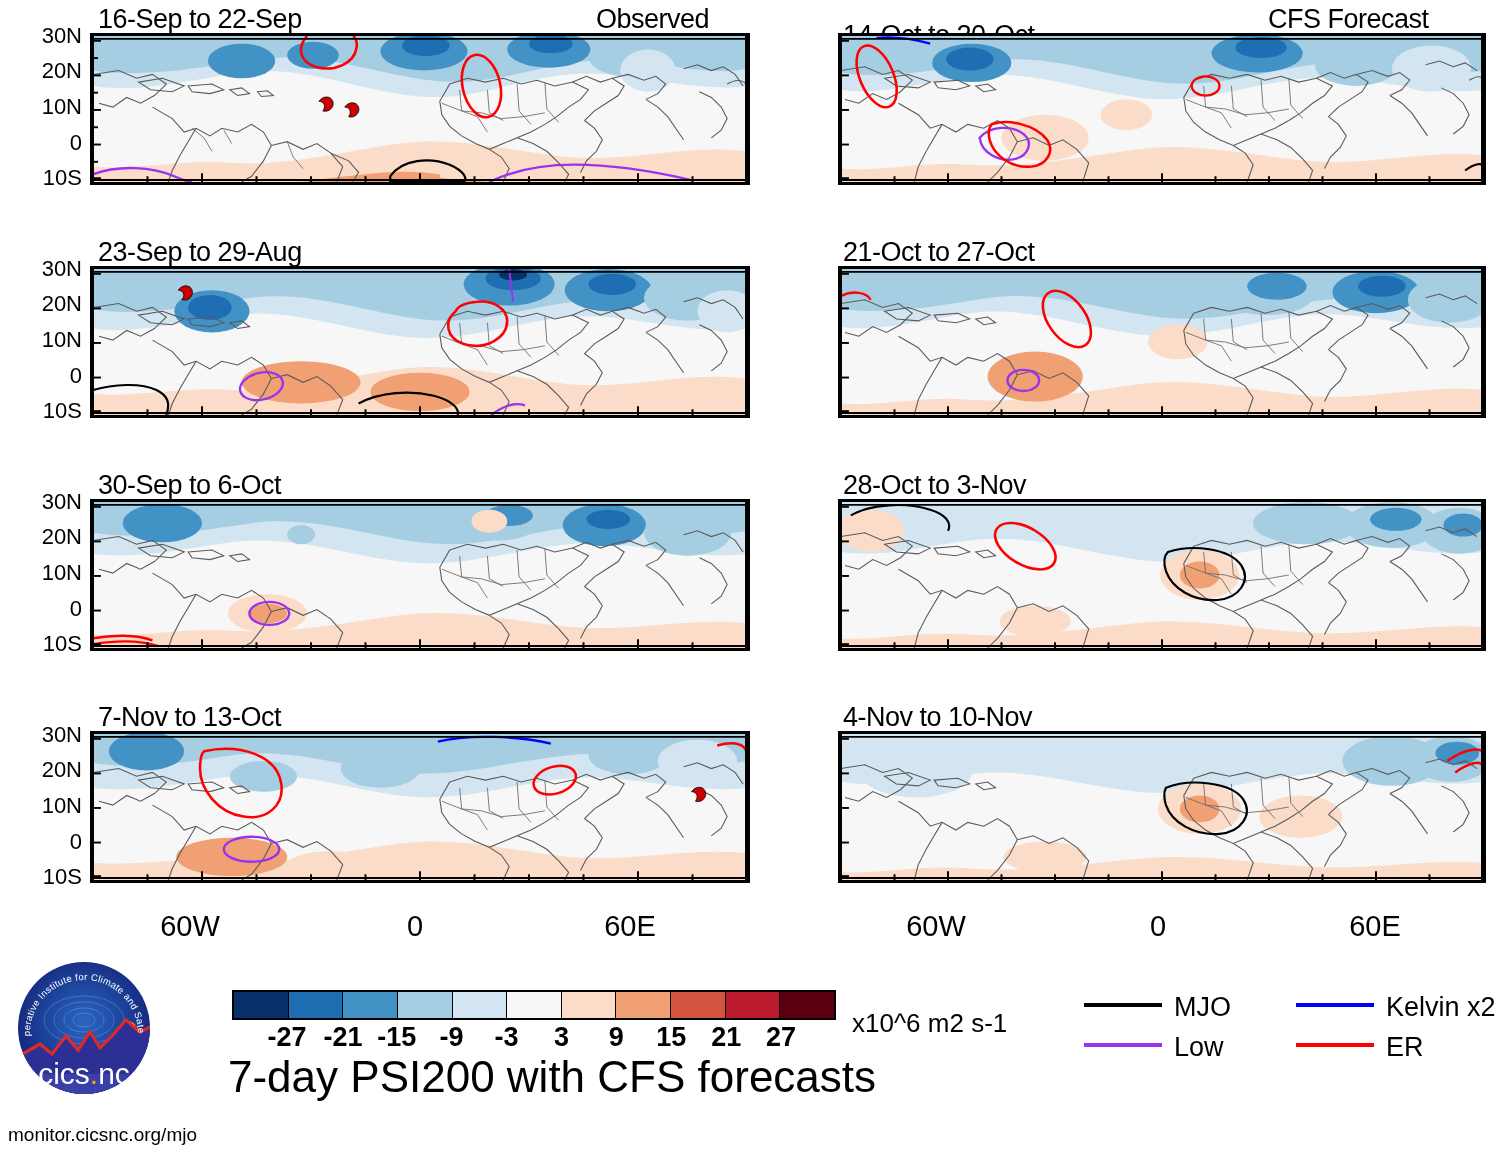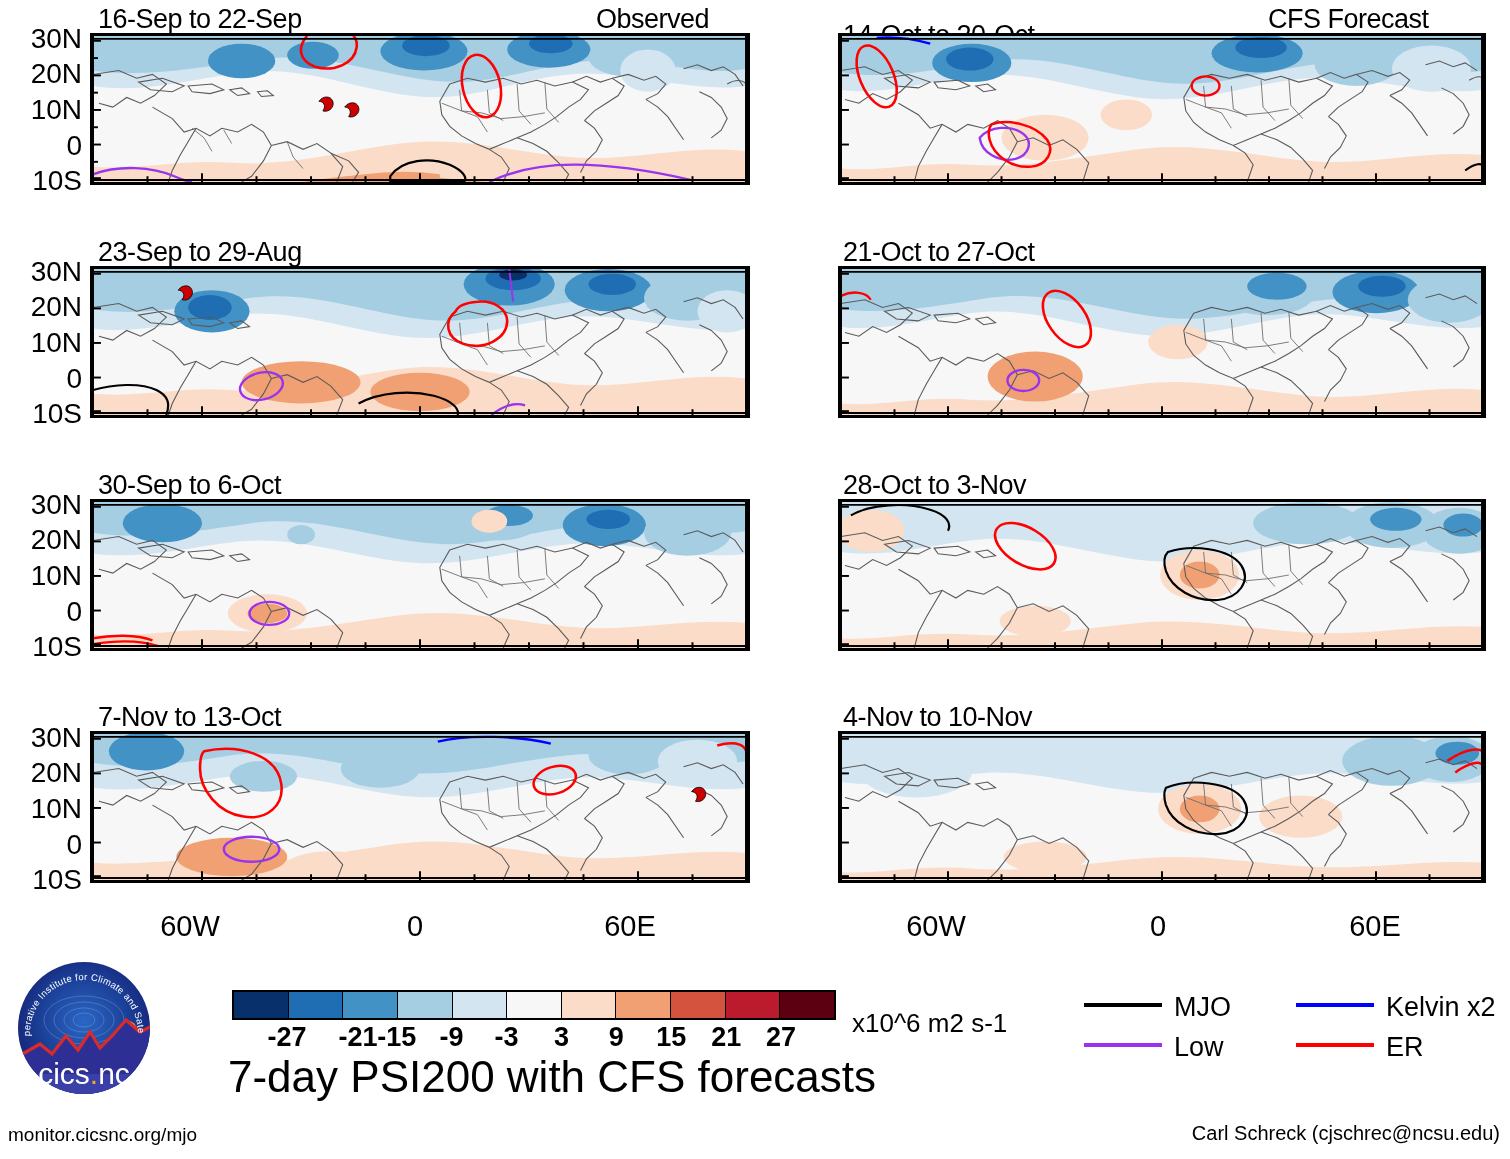--- a/index.html
+++ b/index.html
@@ -33,21 +33,21 @@
     border:3px solid #000;
     box-sizing:border-box;
     overflow:hidden;
     background:#f7f7f7;
   }
   .map-svg{position:absolute;left:0;top:0;width:100%;height:100%;display:block;}
 
   
   .ylab{
     position:absolute;
-    font-size:28px;
+    font-size:22px;
     color:#000;
     text-align:right;
     white-space:nowrap;
   }
   .xlab{
     position:absolute;
     font-size:29px;
     color:#000;
     white-space:nowrap;
     text-align:center;
@@ -860,21 +860,21 @@
         <div class="cbar-cell" style="background: rgb(211, 229, 240);"></div>
         <div class="cbar-cell" style="background: rgb(247, 247, 247);"></div>
         <div class="cbar-cell" style="background: rgb(251, 220, 200);"></div>
         <div class="cbar-cell" style="background: rgb(240, 160, 114);"></div>
         <div class="cbar-cell" style="background: rgb(212, 83, 63);"></div>
         <div class="cbar-cell" style="background: rgb(187, 27, 44);"></div>
         <div class="cbar-cell" style="background: rgb(92, 0, 17);"></div>
       </div>
     <div class="cbar-ticks" id="cbar-ticks" style="left:0px;top:1022px;">
         <div class="cbar-tick" style="left: 286.909px;">-27</div>
-        <div class="cbar-tick" style="left: 358px;">-21</div>
+        <div class="cbar-tick" style="left: 343px;">-21</div>
         <div class="cbar-tick" style="left: 396.727px;">-15</div>
         <div class="cbar-tick" style="left: 451.636px;">-9</div>
         <div class="cbar-tick" style="left: 506.545px;">-3</div>
         <div class="cbar-tick" style="left: 561.455px;">3</div>
         <div class="cbar-tick" style="left: 616.364px;">9</div>
         <div class="cbar-tick" style="left: 671.273px;">15</div>
         <div class="cbar-tick" style="left: 726.182px;">21</div>
         <div class="cbar-tick" style="left: 781.091px;">27</div>
       </div>
     <div class="cbar-units" style="left:852px;top:1008px;">x10^6 m2 s-1</div>
@@ -893,15 +893,14 @@
   <div class="legend-item" style="left:1084px;top:1032px;">
     <div class="legend-line" style="background:#9933ee;"></div>
     <div class="legend-label">Low</div>
   </div>
   <div class="legend-item" style="left:1296px;top:1032px;">
     <div class="legend-line" style="background:#ff0000;"></div>
     <div class="legend-label">ER</div>
   </div>
 
   <div class="foot-left" style="left:8px;top:1124px;">monitor.cicsnc.org/mjo</div>
-  <div class="foot-right" style="right:10px;top:1122px;">Carl Schreck (cjschrec@ncsu.edu)</div>
 
 </div>
 
 </body></html>

